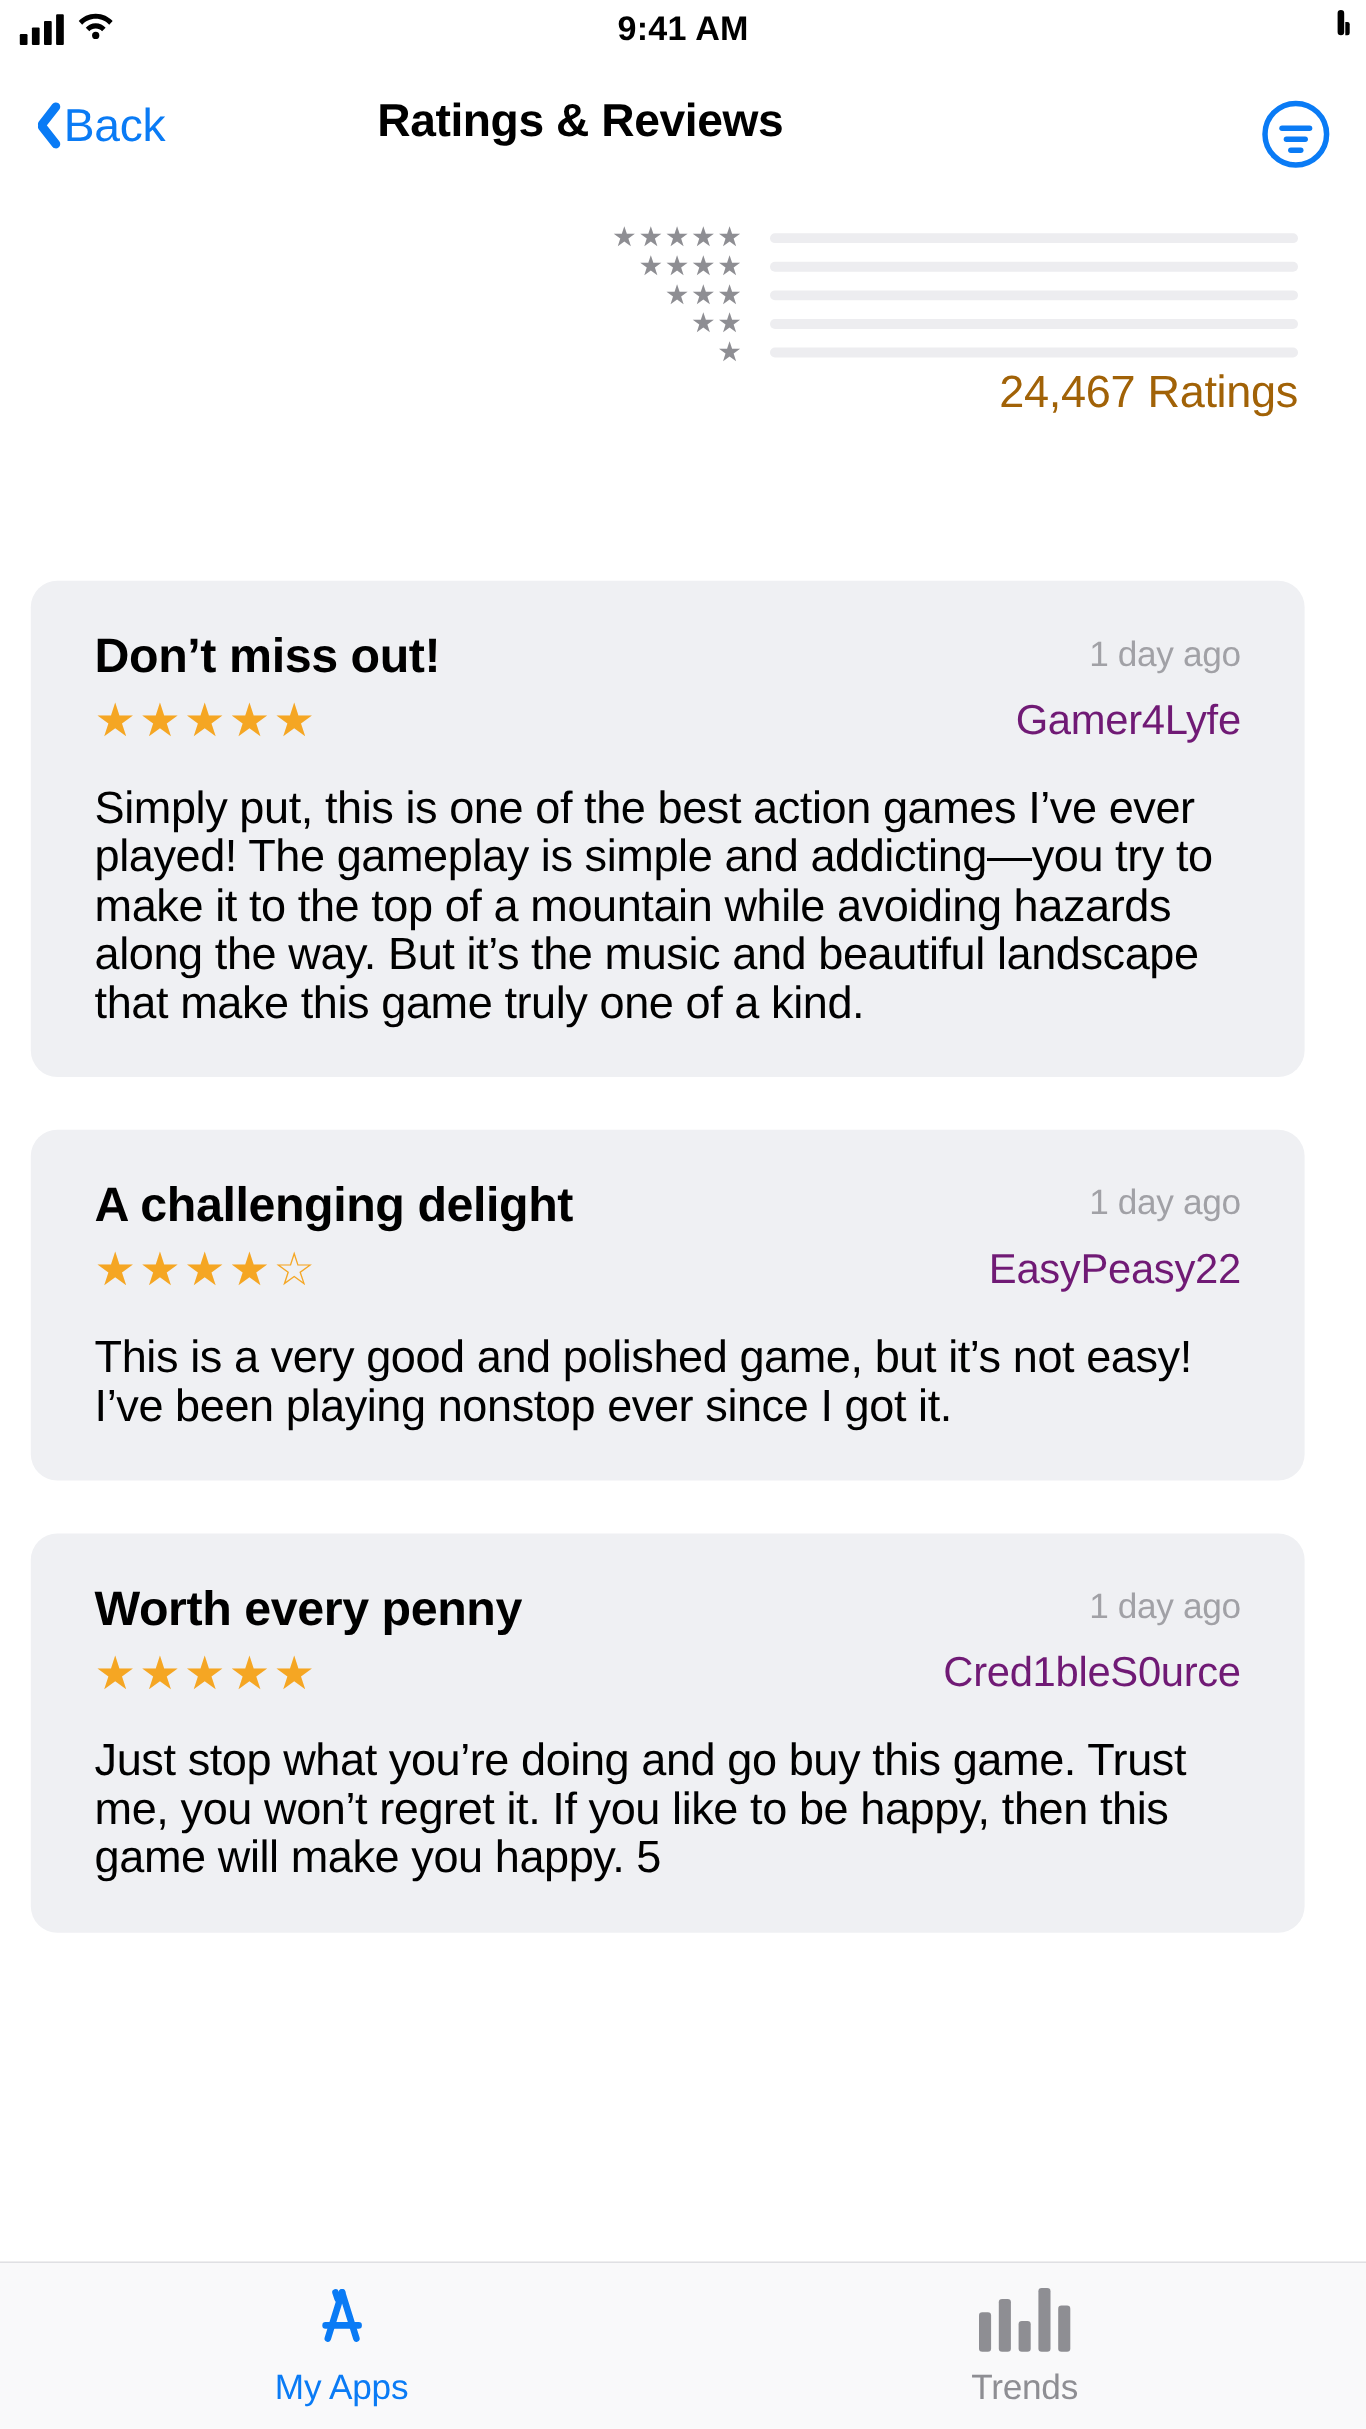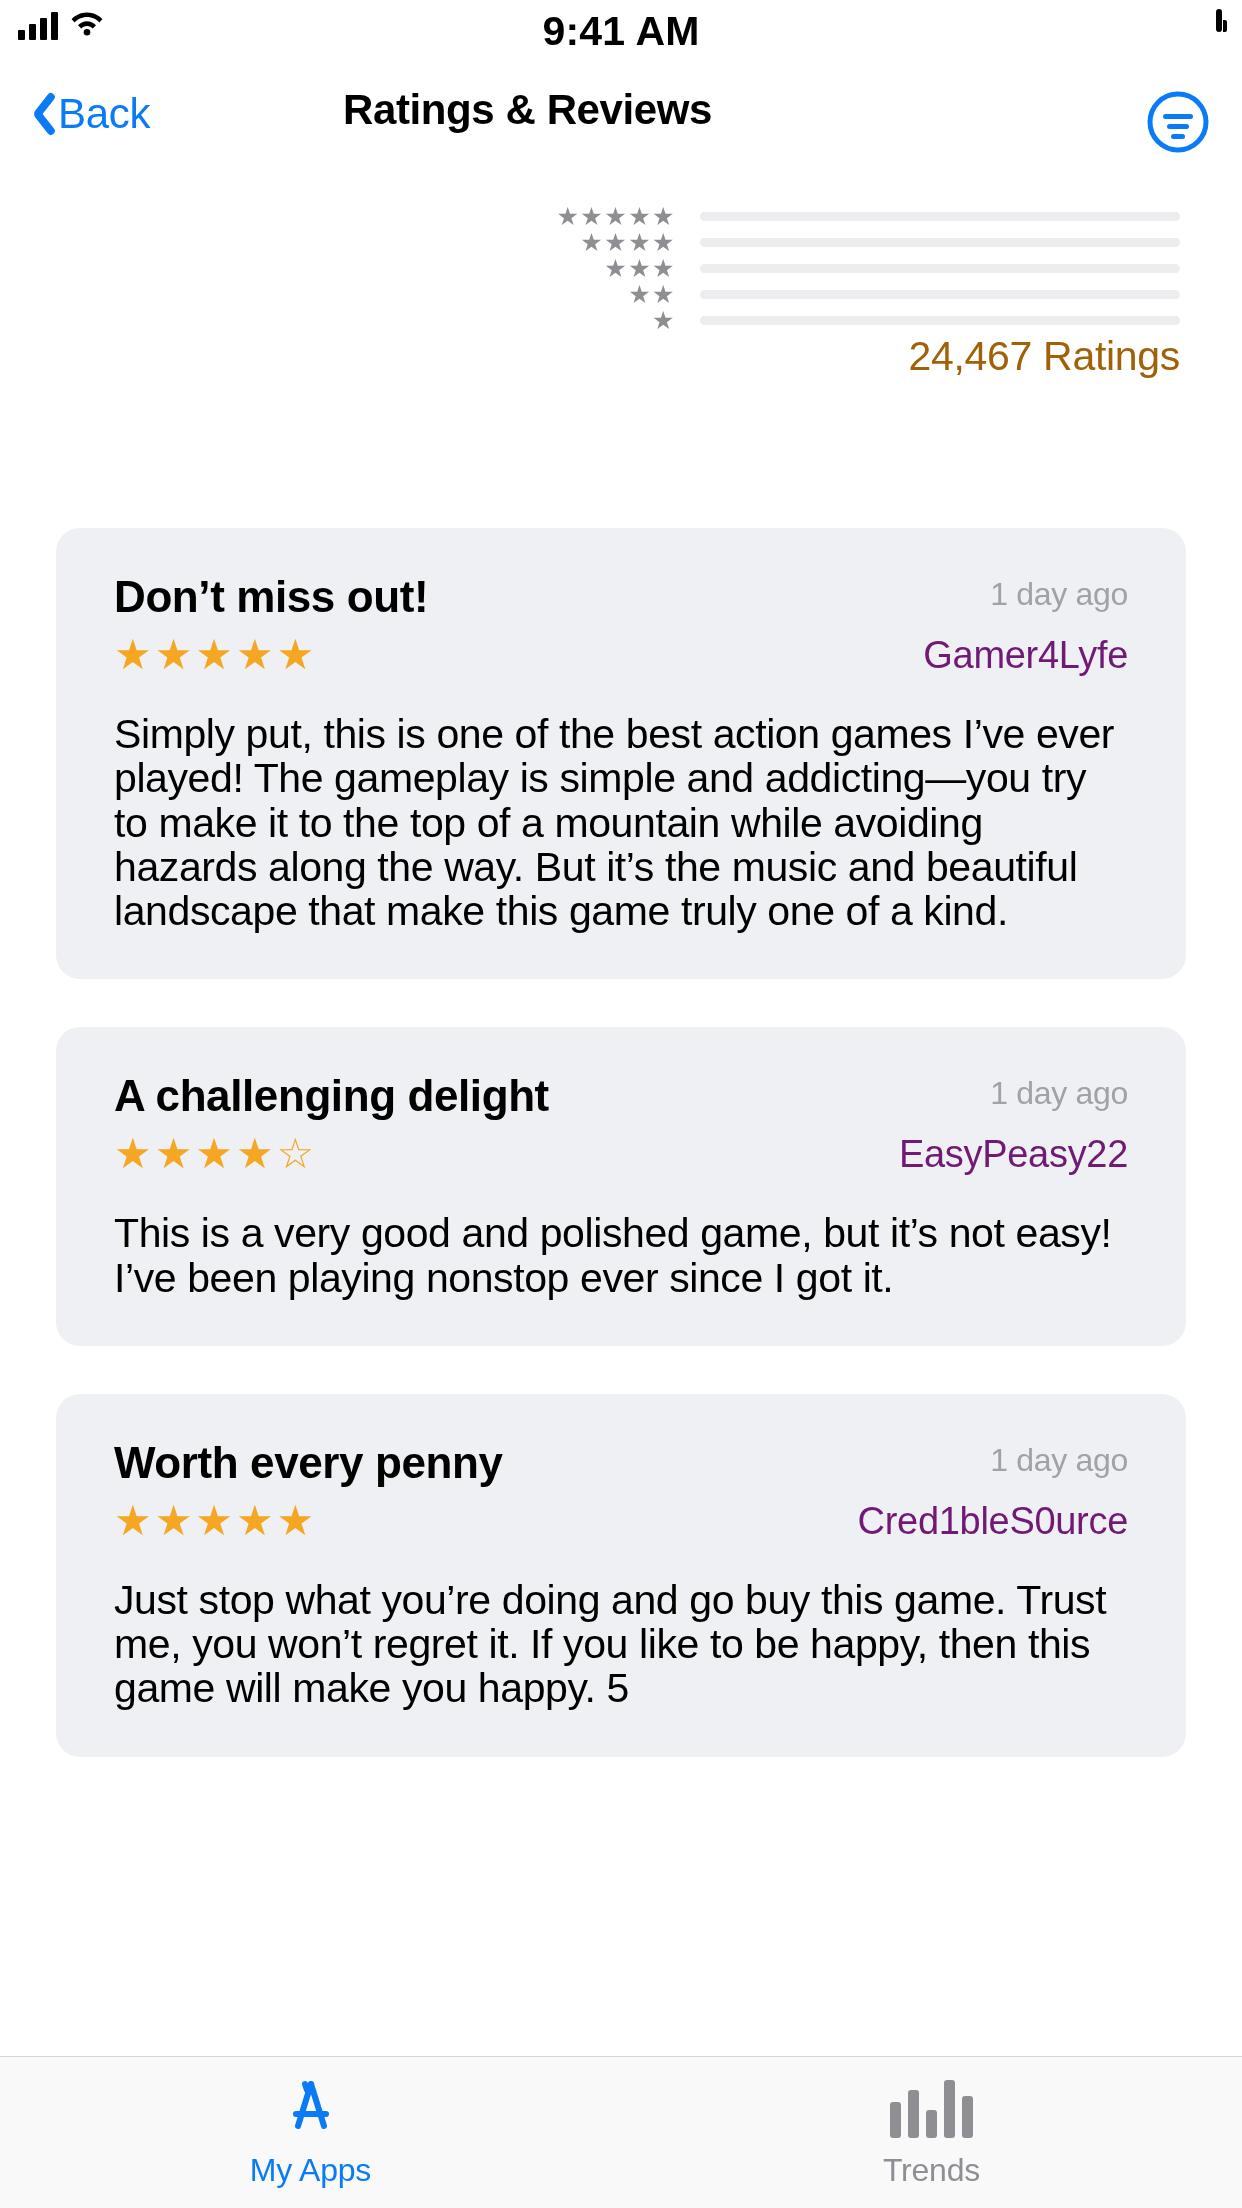--- a/index.html
+++ b/index.html
@@ -12,21 +12,21 @@
     -webkit-font-smoothing:antialiased;
   }
 
   
   .status-bar {
     position:absolute; top:0; left:0; width:1242px; height:62px;
     display:flex; align-items:center;
   }
   .sb-left  { position:absolute; left:18px; top:8px; display:flex; align-items:flex-end; gap:12px; }
   .sb-center{ position:absolute; left:0; width:1242px; text-align:center; top:8px;
-              font-size:41px; font-weight:600; color:#000; letter-spacing:.2px; }
+              font-size:31px; font-weight:600; color:#000; letter-spacing:.2px; }
   .sb-right { position:absolute; right:20px; top:12px; }
 
   .signal { display:flex; align-items:flex-end; gap:4px; height:30px; }
   .signal i { display:block; width:7px; background:#000; border-radius:1px; }
   .signal i:nth-child(1){height:10px;}
   .signal i:nth-child(2){height:16px;}
   .signal i:nth-child(3){height:22px;}
   .signal i:nth-child(4){height:28px;}
 
   .battery { width:58px; height:28px; border:3px solid #000; border-radius:7px; position:relative; }
@@ -64,21 +64,21 @@
   .bar-track { width:480px; height:9px; background:#ededf0; border-radius:5px;
                margin-left:24px; overflow:hidden; }
   .bar-fill  { height:9px; background:#8a8a8e; border-radius:5px; }
 
   .ratings-count { position:absolute; right:62px; top:148px; font-size:41px; color:#a16207;
                    letter-spacing:-.3px; }
 
   
   .cards { position:absolute; top:528px; left:0; width:1242px; }
   .card {
-    margin:0 56px 48px 56px; background:#eff0f3; border-radius:24px;
+    margin:0 56px 48px 28px; background:#eff0f3; border-radius:24px;
     padding:44px 58px 46px 58px; position:relative;
   }
   .card-head { position:relative; min-height:118px; }
   .card-title { font-size:44px; font-weight:bold; color:#000; letter-spacing:-.4px; }
   .card-stars { margin-top:12px; font-size:42px; color:#f5a623; letter-spacing:3px; line-height:1; }
   .card-date { position:absolute; right:0; top:4px; font-size:32px; color:#a1a1a6; letter-spacing:-.3px;}
   .card-user { position:absolute; right:0; top:62px; font-size:38px; color:#701a75; letter-spacing:-.3px;}
   .card-body { margin-top:22px; font-size:41px; line-height:1.08; color:#000; letter-spacing:-.4px; }
 
   

